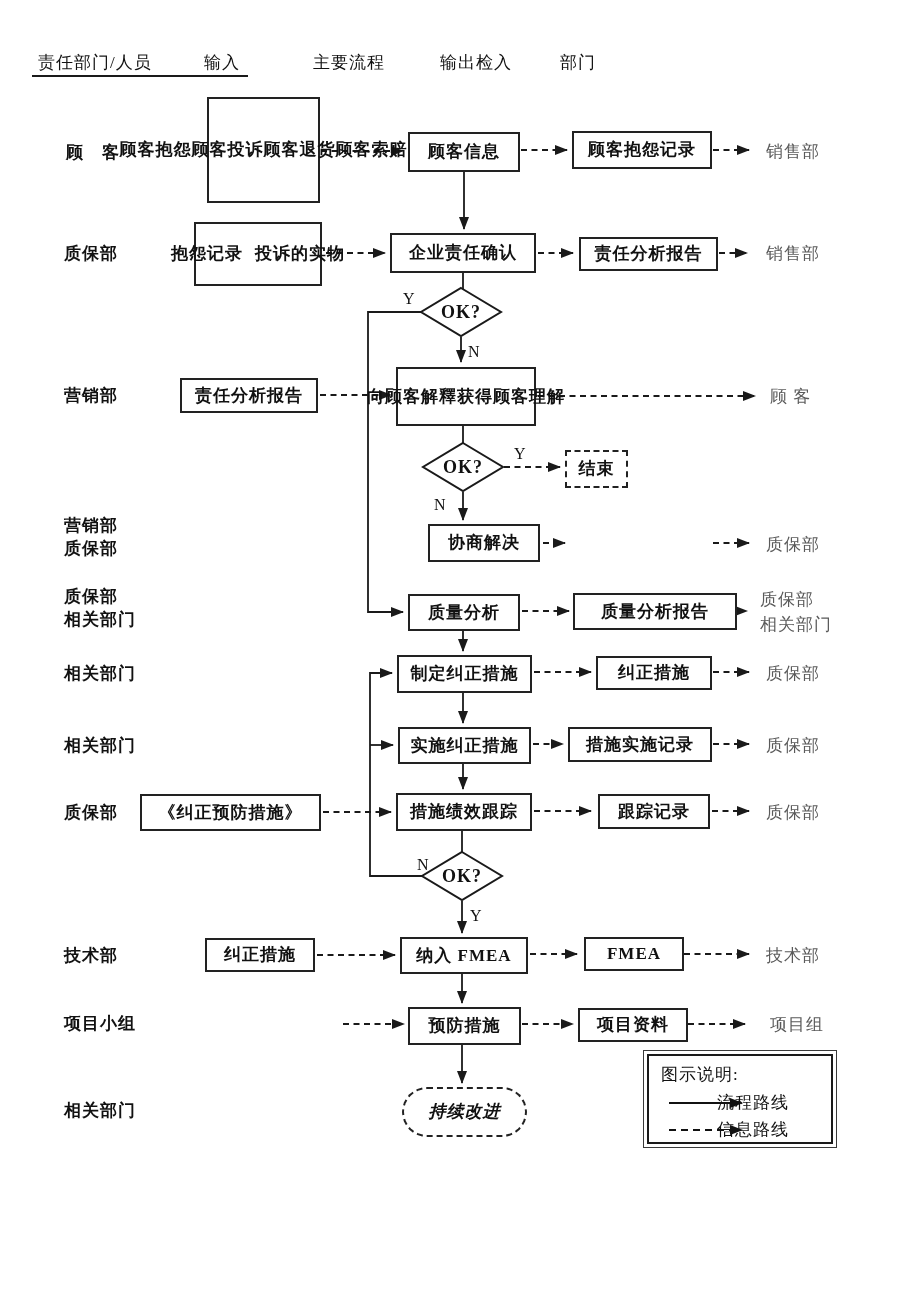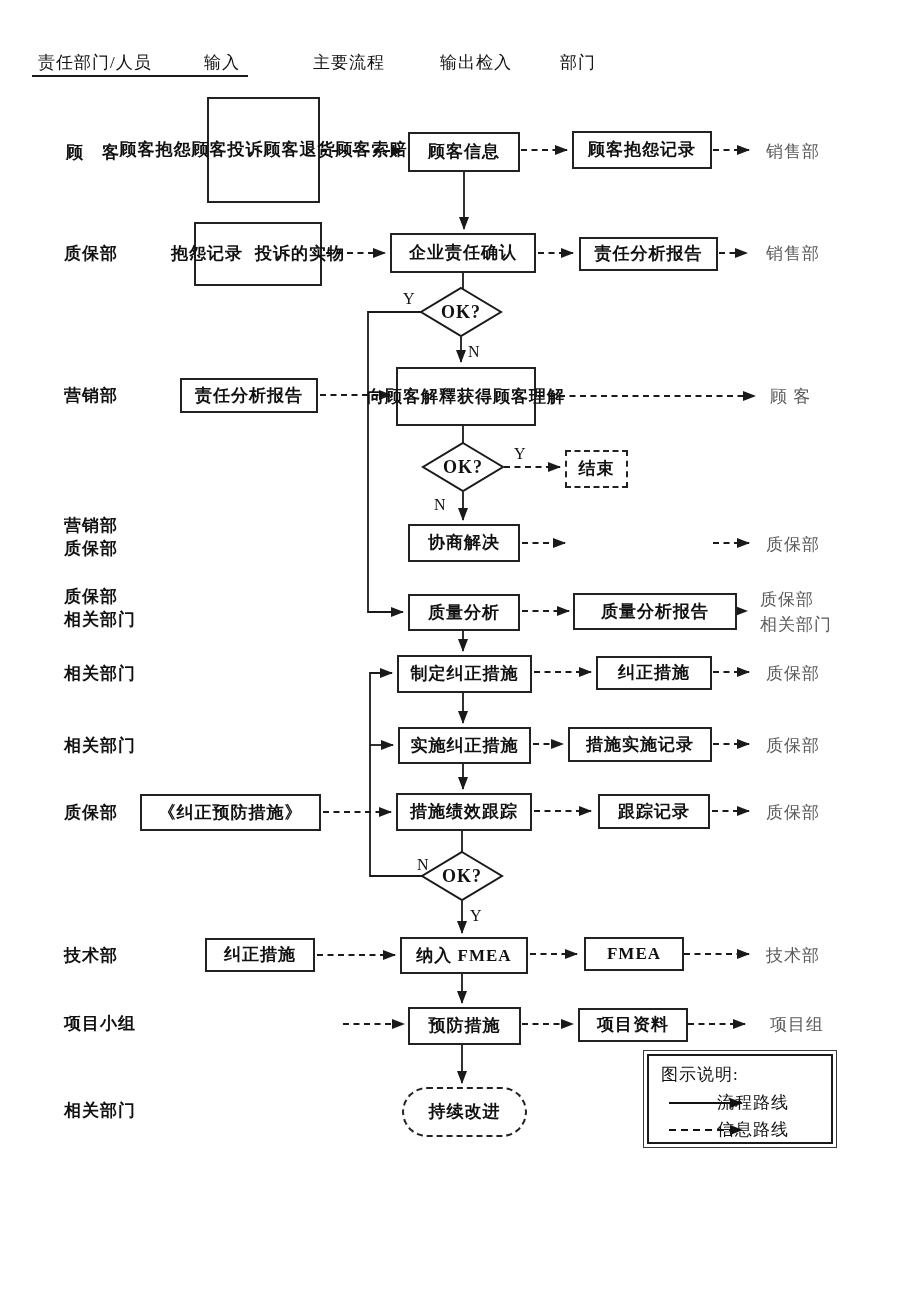--- a/index.html
+++ b/index.html
@@ -20,21 +20,21 @@
   .lbl { position:absolute; z-index:2; font-size:17px; font-weight:bold; line-height:23px; white-space:nowrap; letter-spacing:1px; }
   .rlbl { position:absolute; z-index:2; font-size:17px; color:#5a5a5a; line-height:25px; white-space:nowrap; letter-spacing:1px; }
 
   .box {
     position:absolute; z-index:2; background:#ffffff; border:2px solid #222;
     display:flex; flex-direction:row; align-items:center; justify-content:center;
     font-weight:bold; font-size:17px; line-height:26px; text-align:center;
     box-sizing:border-box; white-space:nowrap; letter-spacing:1px;
   }
   .box--dashed { border-style:dashed; }
-  .box--stadium { border-style:dashed; border-radius:26px; }
+  .box--stadium { border-style:dashed; border-radius:26px;font-style:italic; }
 
   .oktext { position:absolute; z-index:3; width:60px; height:24px; font-weight:bold; font-size:18px; text-align:center; line-height:24px; letter-spacing:1px; }
   .yn { position:absolute; z-index:3; font-size:16px; line-height:16px; }
 
   .legend-outer { position:absolute; z-index:2; left:643px; top:1050px; width:194px; height:98px; border:1px solid #3a3a3a; padding:3px; box-sizing:border-box; background:#fff; }
   .legend-inner { width:100%; height:100%; border:2px solid #1a1a1a; box-sizing:border-box; padding:7px 2px 0 12px; }
   .legend-title { font-size:17px; letter-spacing:1px; height:26px; }
   .legend-row { position:relative; height:27px; display:flex; align-items:center; padding-left:6px; }
   .legend-row .arrow-svg { position:relative; z-index:2; }
   .legend-row .legend-text { font-size:17px; letter-spacing:1px; margin-left:-28px; position:relative; z-index:1; }
@@ -137,21 +137,21 @@
   <div class="box" style="left:180px; top:378px; width:138px; height:35px;">责任分析报告</div>
   <div class="box" style="left:140px; top:794px; width:181px; height:37px;">《纠正预防措施》</div>
   <div class="box" style="left:205px; top:938px; width:110px; height:34px;">纠正措施</div>
 
   <div class="box" style="left:408px; top:132px; width:112px; height:40px;">顾客信息</div>
   <div class="box" style="left:390px; top:233px; width:146px; height:40px;">企业责任确认</div>
   <div class="box" style="left:396px; top:367px; width:140px; height:59px; line-height:27px;">
     <div>向顾客解釋</div>
     <div>获得顾客理解</div>
   </div>
-  <div class="box" style="left:408px; top:524px; width:112px; height:38px;">协商解决</div>
+  <div class="box" style="left:428px; top:524px; width:112px; height:38px;">协商解决</div>
   <div class="box" style="left:408px; top:594px; width:112px; height:37px;">质量分析</div>
   <div class="box" style="left:397px; top:655px; width:135px; height:38px;">制定纠正措施</div>
   <div class="box" style="left:398px; top:727px; width:133px; height:37px;">实施纠正措施</div>
   <div class="box" style="left:396px; top:793px; width:136px; height:38px;">措施绩效跟踪</div>
   <div class="box" style="left:400px; top:937px; width:128px; height:37px;">纳入 FMEA</div>
   <div class="box" style="left:408px; top:1007px; width:113px; height:38px;">预防措施</div>
   <div class="box box--stadium" style="left:402px; top:1087px; width:125px; height:50px;">持续改进</div>
 
   <div class="oktext" style="left:431px; top:300px;">OK?</div>
   <div class="yn" style="left:403px; top:291px;">Y</div>

